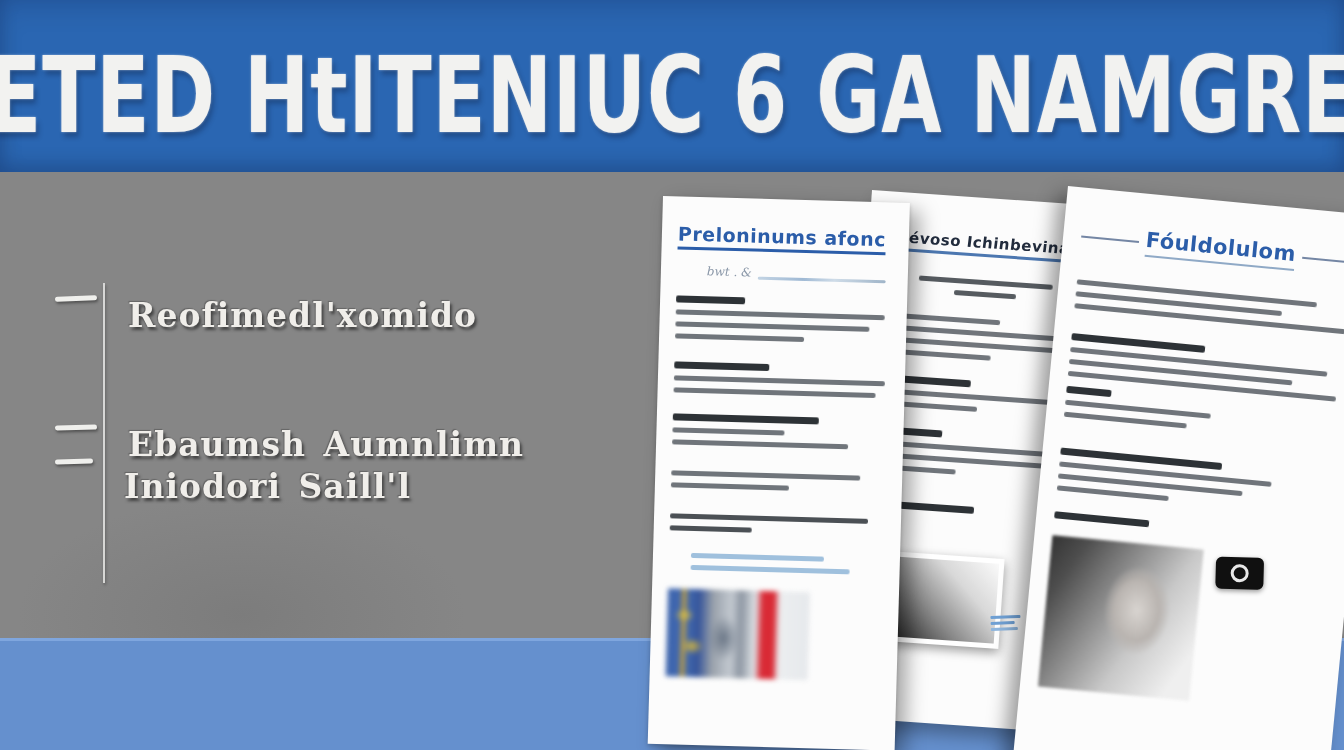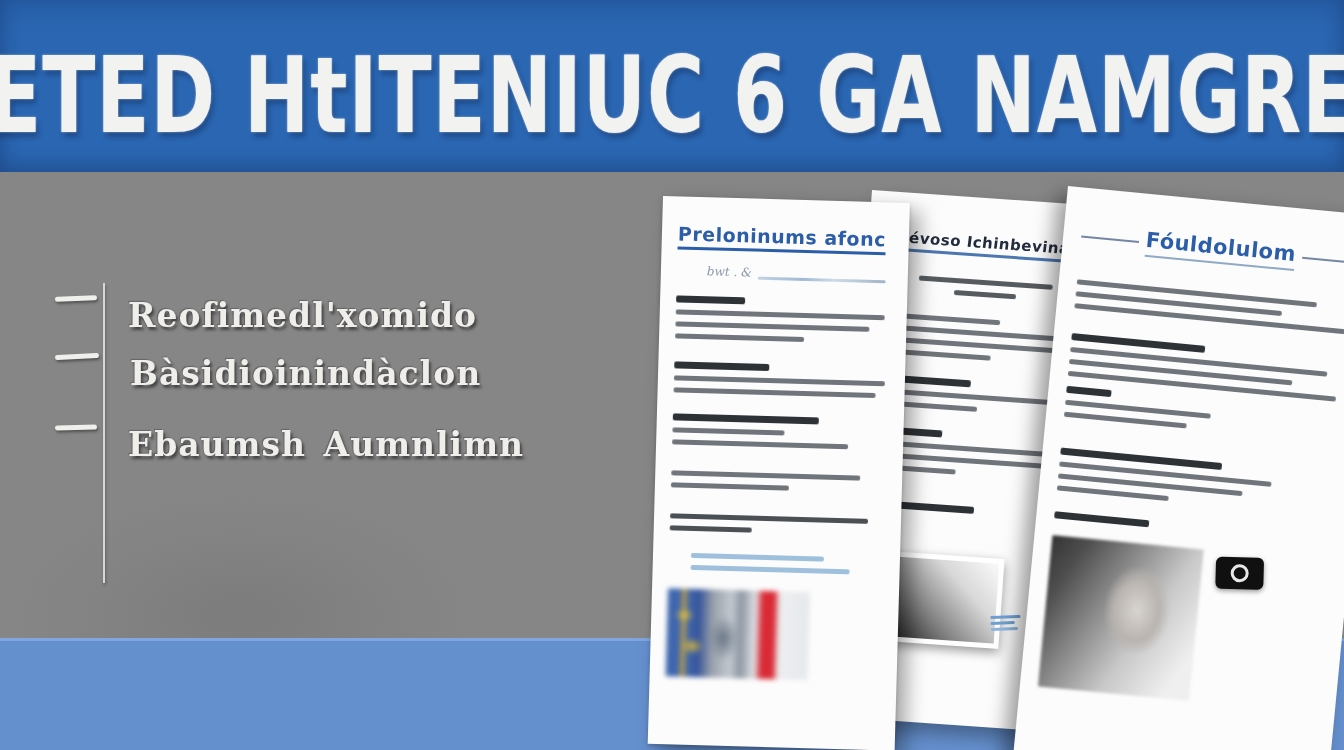--- a/index.html
+++ b/index.html
@@ -193,27 +193,27 @@
   </div>
 
   <div class="footer-band"></div>
 
   <div class="bullet-list" id="bullet-list">
       <div class="vline"></div>
       <div class="bullet-row row1">
         <div class="dash"></div>
         <div class="label">Reofimedl'xomido</div>
       </div>
-      <div class="bullet-row row2">
-        <div class="dash"></div>
-        <div class="label">Bàsidioinindàclon</div>
-      </div>
       <div class="bullet-row row3">
         <div class="dash"></div>
         <div class="label">Ebaumsh Aumnlimn</div>
+      </div>
+      <div class="bullet-row row4">
+        <div class="dash"></div>
+        <div class="label">Iniodori Saill'l</div>
       </div>
     </div>
 
   <div class="page page2" id="page2">
       <div class="gap" style="height: 6px;"></div>
       <div class="dochead dark-center">
         <div class="hline lead"></div>
         <div class="txt">Sévoso Ichinbevinay</div>
         <div class="hline trail"></div>
       </div>

